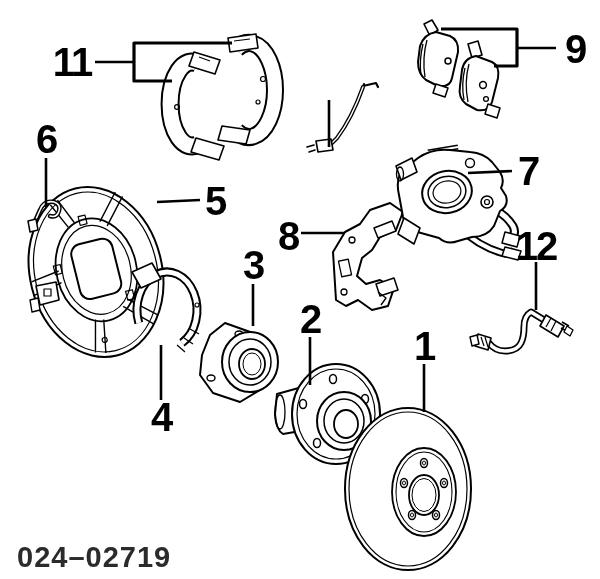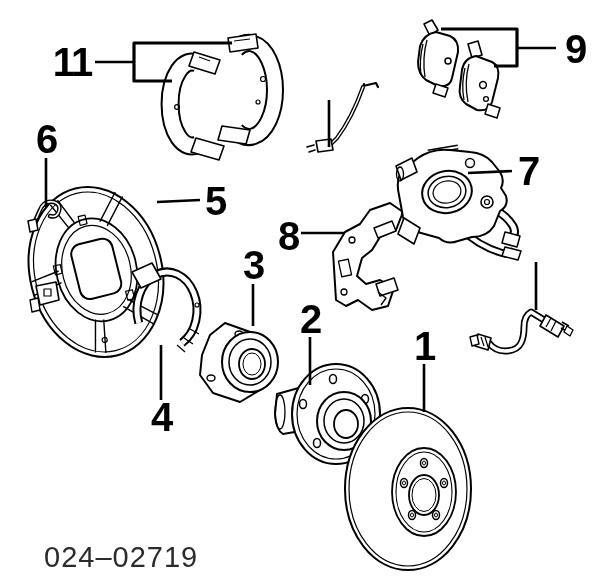--- a/index.html
+++ b/index.html
@@ -9,22 +9,22 @@
   }
   .stage svg{position:absolute;left:0;top:0;}
   .callout{
     position:absolute;transform:translate(-50%,-50%);
     font-family:"Liberation Sans",sans-serif;font-weight:700;font-size:40px;
     color:#000;line-height:1;letter-spacing:-2px;white-space:nowrap;
     user-select:none;
   }
   .part-code{
     position:absolute;left:17px;top:541px;
-    font-family:"Liberation Sans",sans-serif;font-weight:400;font-size:29px;
-    color:#2b2b2b;letter-spacing:1px;white-space:nowrap;margin-left:27px;
+    font-family:"Liberation Sans",sans-serif;font-weight:700;font-size:29px;
+    color:#2b2b2b;letter-spacing:1px;white-space:nowrap;
   }
 </style>
 </head>
 <body>
 
 <div class="stage">
 
   <svg width="600" height="579" viewBox="0 0 600 579" fill="none" stroke="#000" stroke-width="1.8" stroke-linejoin="round">
 
     <g transform="rotate(-14 96 272)">
@@ -217,15 +217,16 @@
   <div class="callout" style="left:424px;top:346px">1</div>
   <div class="callout" style="left:310px;top:319px">2</div>
   <div class="callout" style="left:253px;top:265px">3</div>
   <div class="callout" style="left:161px;top:417px">4</div>
   <div class="callout" style="left:215px;top:201px">5</div>
   <div class="callout" style="left:46px;top:139px">6</div>
   <div class="callout" style="left:528px;top:171px">7</div>
   <div class="callout" style="left:288px;top:236px">8</div>
   <div class="callout" style="left:575px;top:49px">9</div>
   <div class="callout" style="left:72px;top:62px">11</div>
+  <div class="callout" style="left:536px;top:246px">12</div>
 
   <div class="part-code">024–02719</div>
 </div>
 
 </body></html>

